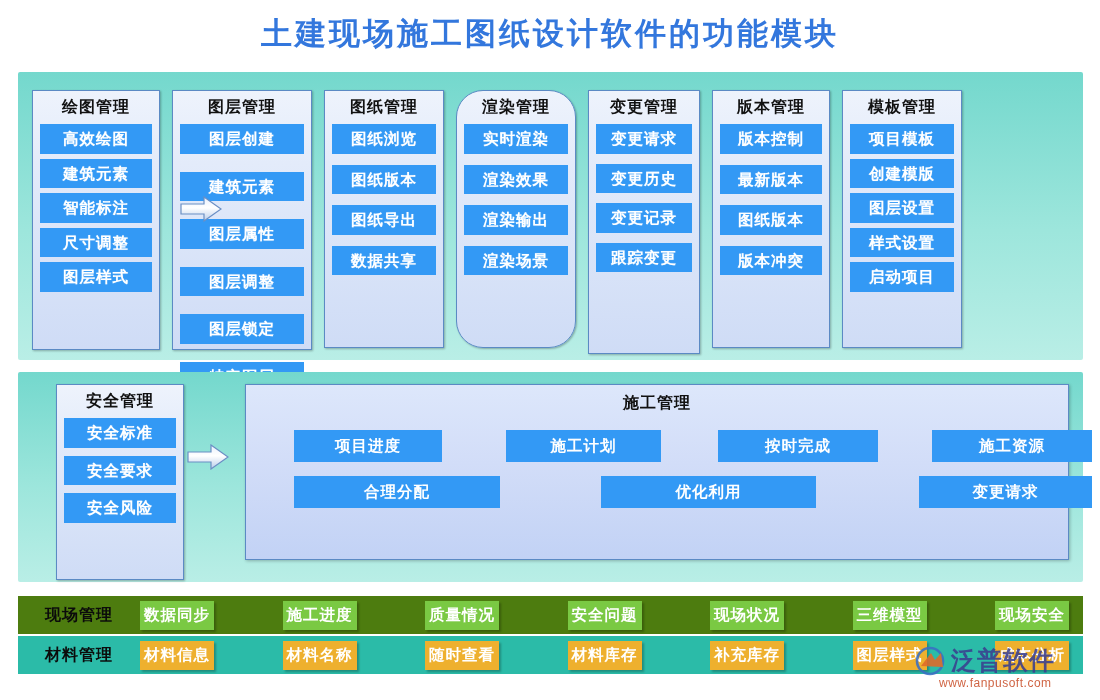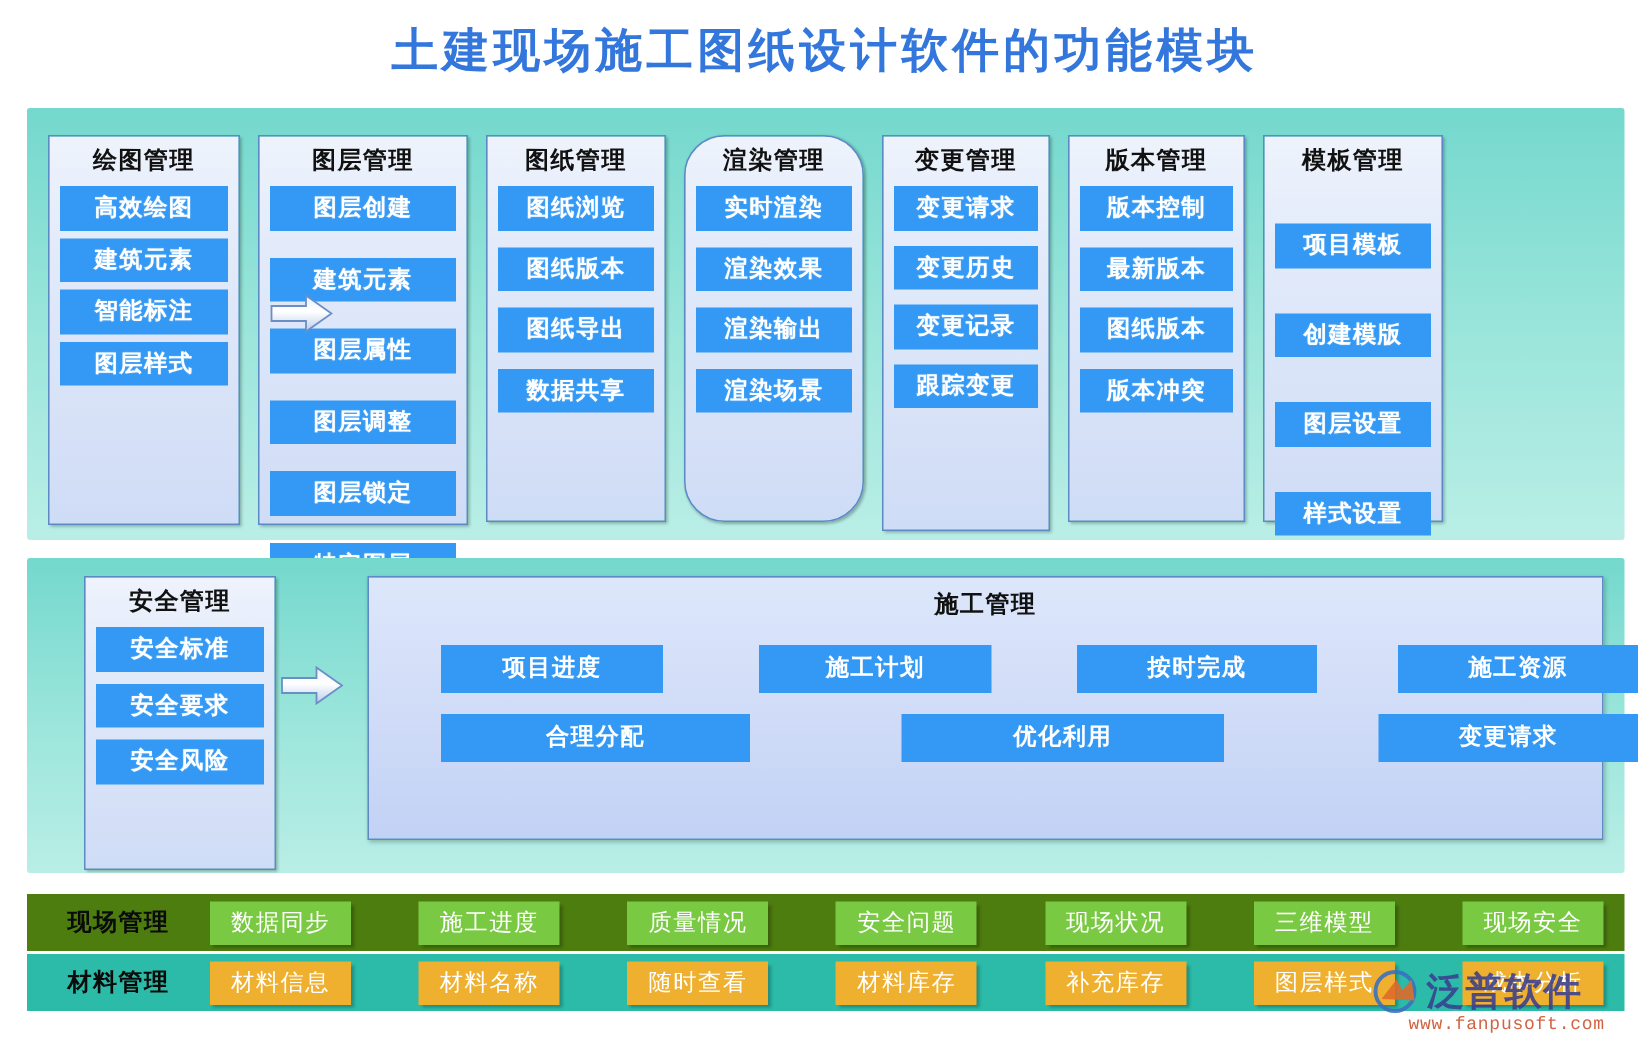--- a/index.html
+++ b/index.html
@@ -84,21 +84,21 @@
   .col-1 { width: 140px; height: 260px; }
   .col-1 .chip { margin-bottom: 18px; }
   .col-2 { width: 120px; height: 258px; }
   .col-2 .chip { margin-bottom: 11px; }
   .col-3 { width: 120px; height: 258px; border-radius: 27px; }
   .col-3 .chip { margin-bottom: 11px; }
   .col-4 { width: 112px; height: 264px; }
   .col-4 .chip { margin-bottom: 10px; }
   .col-5 { width: 118px; height: 258px; }
   .col-5 .chip { margin-bottom: 11px; }
-  .col-6 { width: 120px; height: 258px; gap: 25px; }
+  .col-6 { width: 120px; height: 258px; }
   .col-6 .chip { margin-bottom: 5px; }
 
   
   .arrow {
     position: absolute;
     width: 42px;
     height: 26px;
   }
   #arrow1 { left: 180px; top: 196px; }
   #arrow2 { left: 187px; top: 444px; }
@@ -190,24 +190,24 @@
     display: flex;
     justify-content: space-between;
     align-items: center;
     padding-right: 14px;
     gap: 8px;
   }
 
   .bar-chip {
     color: #ffffff;
     font-size: 15.5px;
-    font-weight: normal;
-    letter-spacing: 1px;
-    text-align: center;
-    padding: 4px 14px;
+    font-weight: bold;
+    letter-spacing: 1px;
+    text-align: center;
+    padding: 4px 4px;
     white-space: nowrap;
     box-shadow: 2px 2px 2px rgba(0,0,0,.25);
   }
   .green  { background: #7ac943; }
   .yellow { background: #eeb02e; }
 
   
   #watermark {
     position: absolute;
     left: 915px;
@@ -227,35 +227,36 @@
     letter-spacing: 1px;
     font-family: "Liberation Serif", serif;
   }
   #watermark .wm-url {
     position: absolute;
     left: 24px;
     top: 36px;
     font-size: 12px;
     color: #c94f2a;
     letter-spacing: .5px;
-    font-family: Liberation Mono, monospace;
+    font-family: Liberation Sans, sans-serif;
   }
 </style>
 </head>
 <body>
 
 <div class="page-title">土建现场施工图纸设计软件的功能模块</div>
 
 <div class="panel" id="section1">
 
   <div class="card col-0">
     <div class="card-title">绘图管理</div>
     <div class="chip">高效绘图</div>
     <div class="chip">建筑元素</div>
     <div class="chip">智能标注</div>
+    <div class="chip">尺寸调整</div>
     <div class="chip">图层样式</div>
   </div>
 
   <div class="card col-1">
     <div class="card-title">图层管理</div>
     <div class="chip">图层创建</div>
     <div class="chip">建筑元素</div>
     <div class="chip">图层属性</div>
     <div class="chip">图层调整</div>
     <div class="chip">图层锁定</div>

